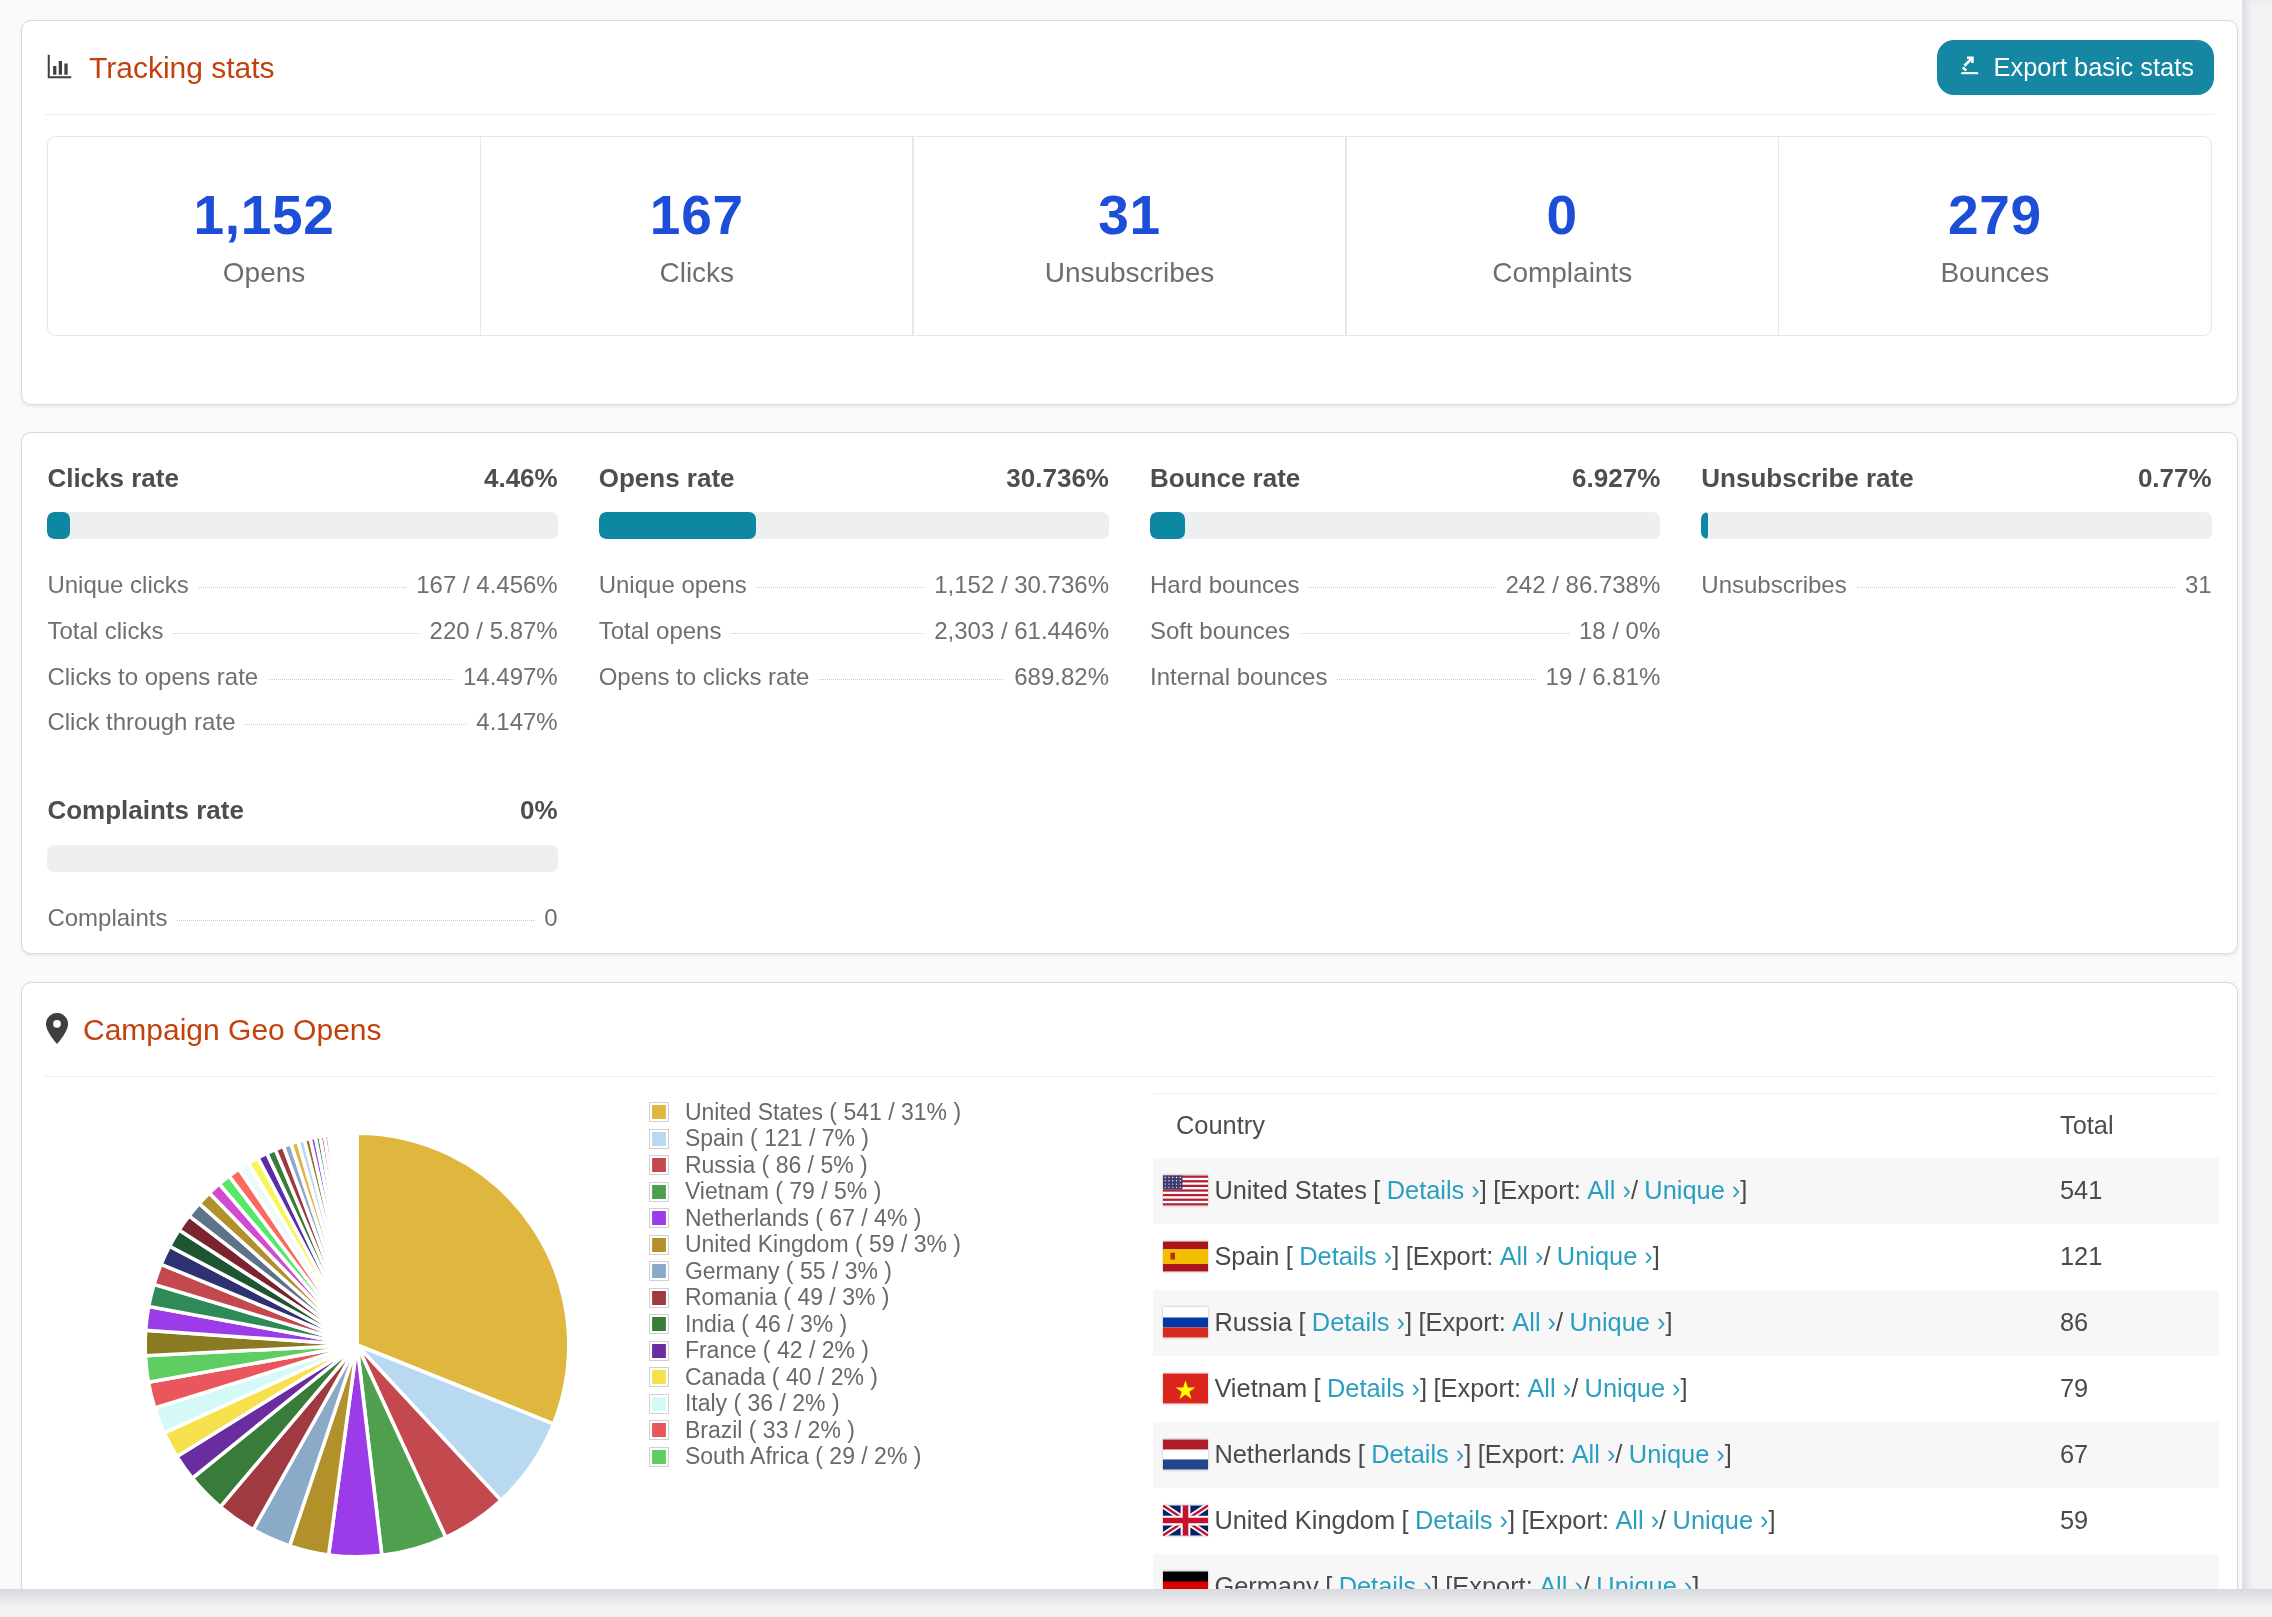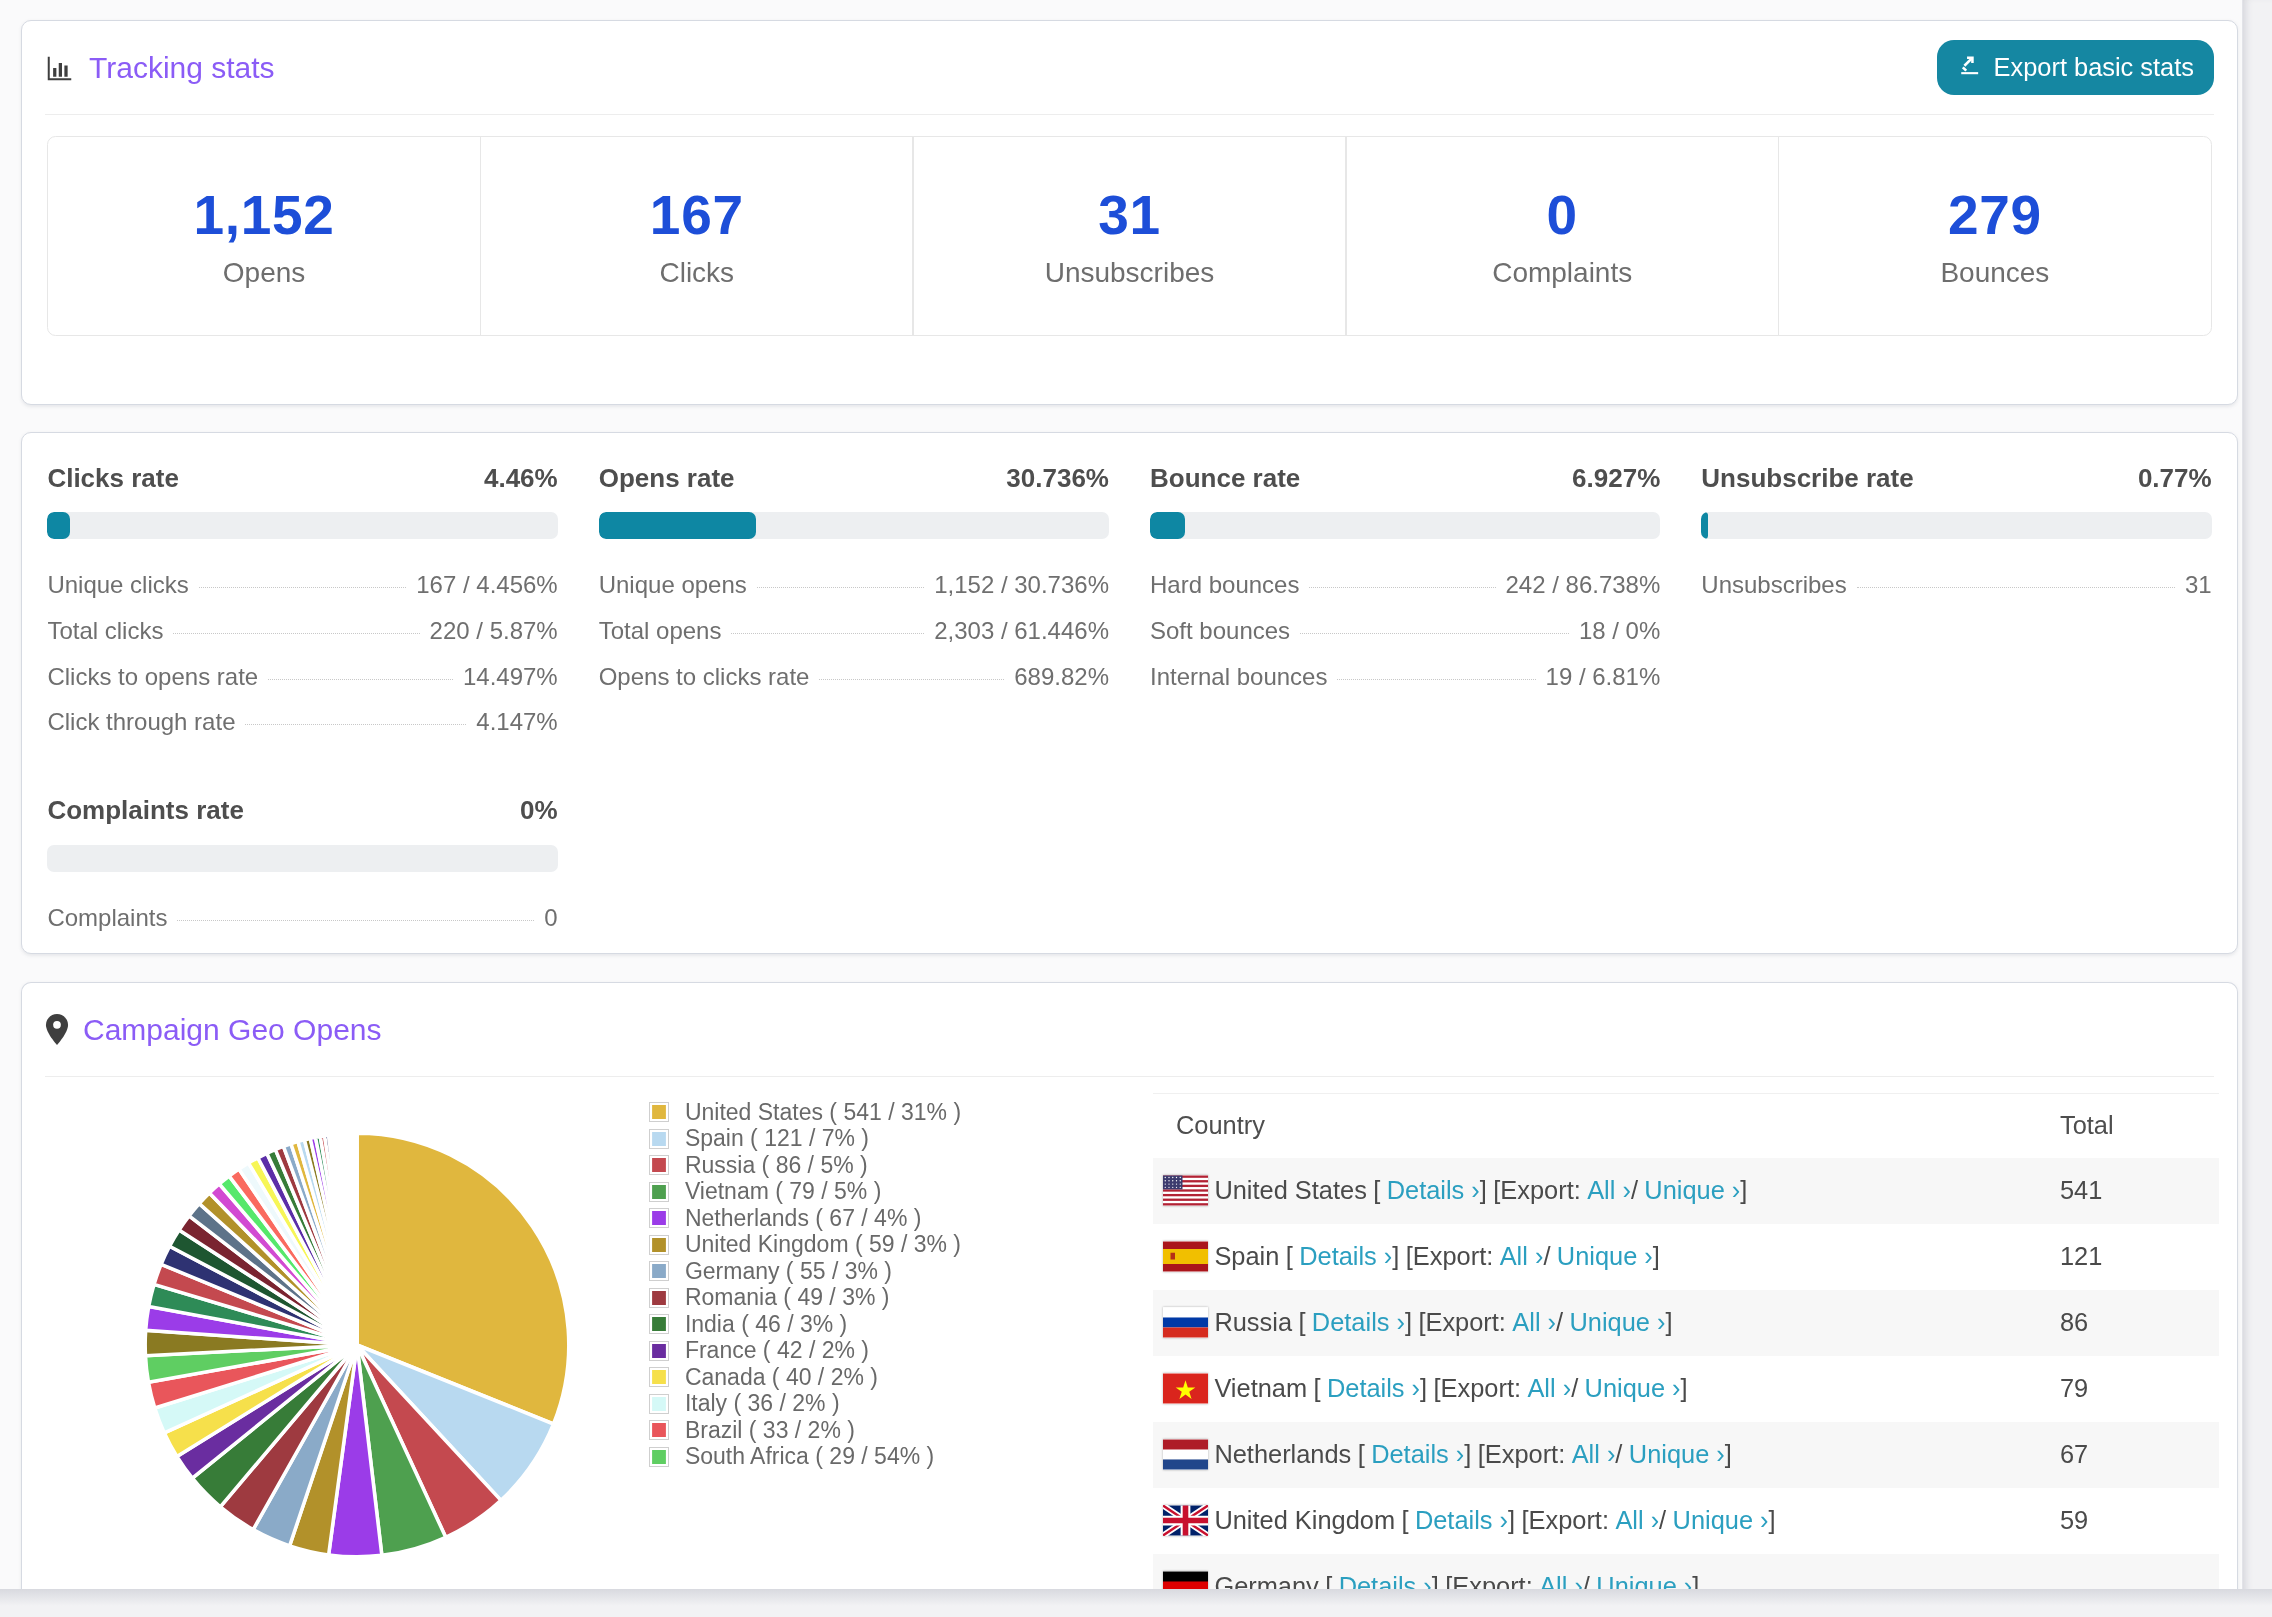--- a/index.html
+++ b/index.html
@@ -16,21 +16,21 @@
     box-sizing:border-box;
   }
   #card-tracking{top:20px;height:385px;}
   #card-rates{top:432px;height:522px;}
   #card-geo{top:982px;height:668px;border-bottom:none;border-radius:10px 10px 0 0;}
 
   .card-header{
     margin:0 23px;height:93px;display:flex;align-items:center;justify-content:space-between;
     border-bottom:0.7px solid #ededed;
   }
-  .card-title{display:flex;align-items:center;gap:14px;font-size:30px;color:#8b5cf6;}
+  .card-title{display:flex;align-items:flex-start;gap:14px;font-size:30px;color:#c2410c;}
   .card-title svg{display:block;}
 
   
   .export-btn{
     display:flex;align-items:center;gap:11.3px;border:none;cursor:pointer;
     background:#1587a2;color:#fff;font-size:25.4px;font-family:inherit;
     height:55px;padding:0 20px;border-radius:17px;
   }
 
   
@@ -393,21 +393,21 @@
         <li>
           <span class="swatch" style="background:#d5f9f7"></span>
           <span>Italy ( 36 / 2% )</span>
         </li>
         <li>
           <span class="swatch" style="background:#e9565b"></span>
           <span>Brazil ( 33 / 2% )</span>
         </li>
         <li>
           <span class="swatch" style="background:#5fce62"></span>
-          <span>South Africa ( 29 / 54% )</span>
+          <span>South Africa ( 29 / 2% )</span>
         </li>
       </ul>
     <div class="geo-table">
       <div class="t-head">
         <span class="c-country">Country</span>
         <span class="c-total">Total</span>
       </div>
       <div id="t-rows">
           <div class="t-row odd">
             <span class="c-country">

